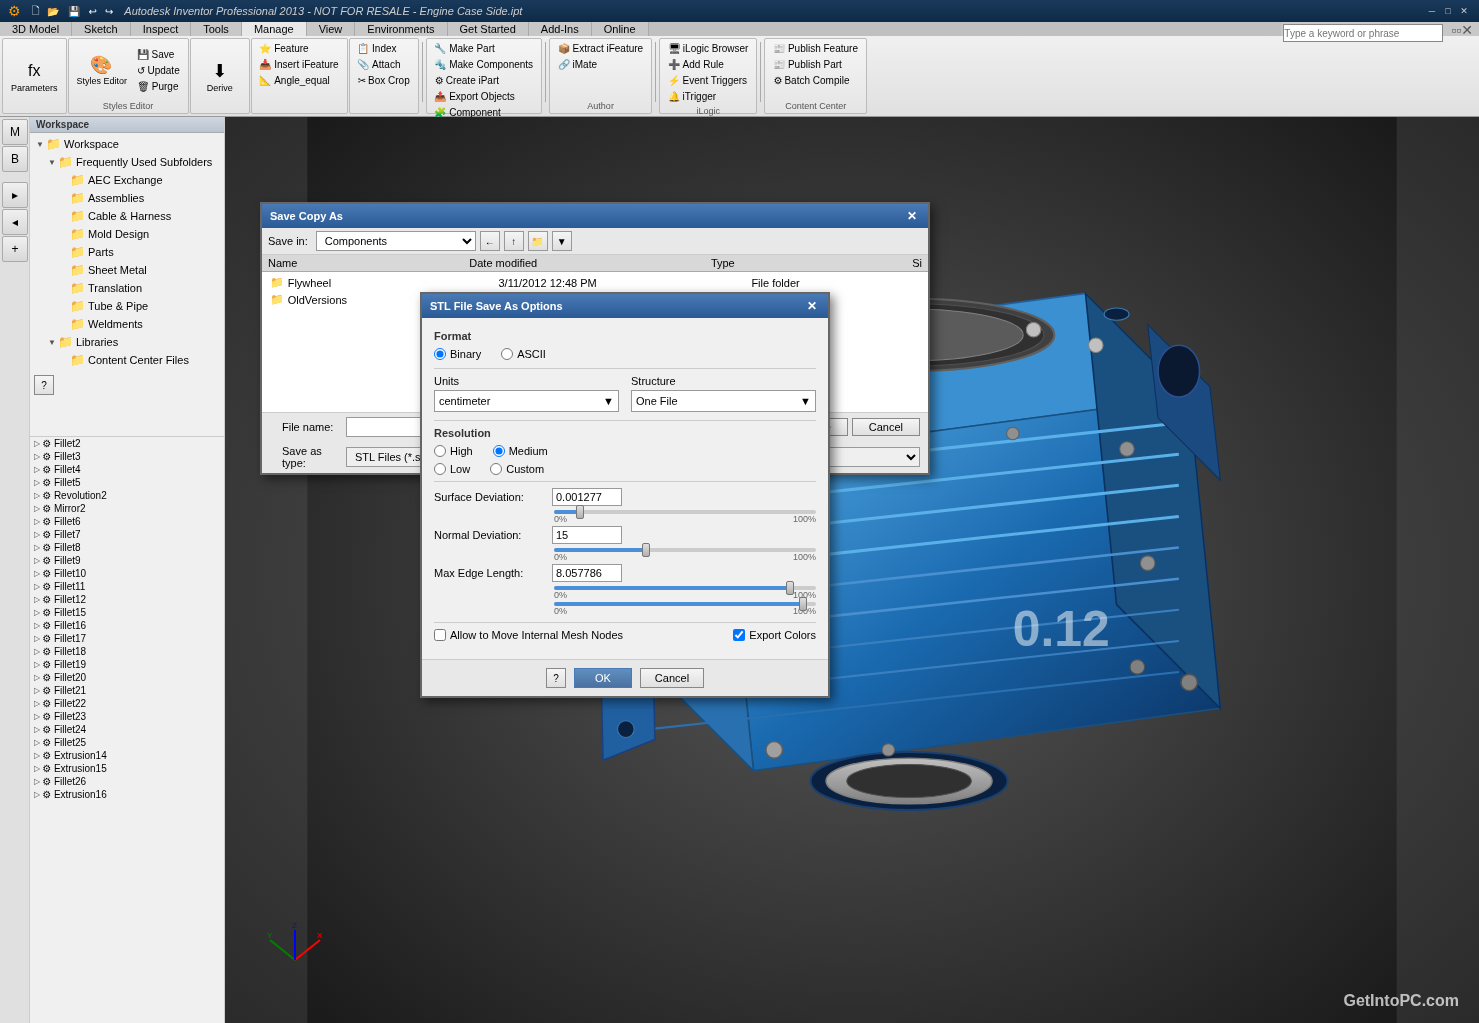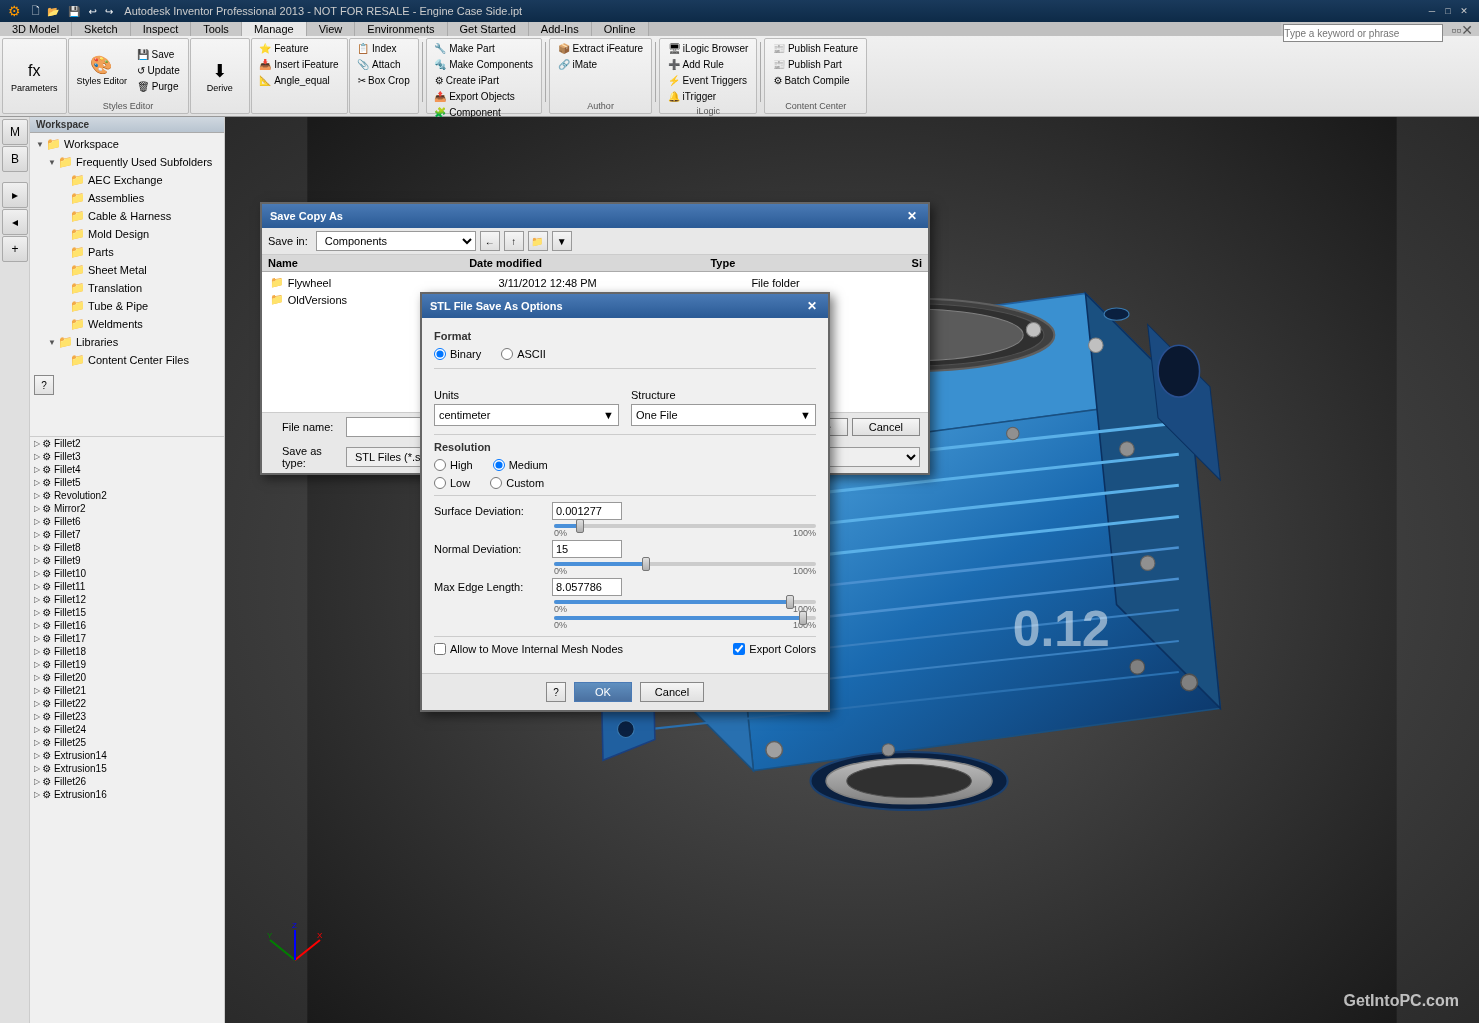--- a/index.html
+++ b/index.html
@@ -42,42 +42,42 @@
     .viewport { flex: 1; background: radial-gradient(ellipse at center, #5a5a5a 0%, #2a2a2a 100%); position: relative; overflow: hidden; }
 
     
     .dialog-save { position: absolute; top: 85px; left: 35px; width: 670px; background: #f0f0f0; border: 2px solid #666; box-shadow: 4px 4px 10px rgba(0,0,0,0.5); z-index: 100; }
     .dialog-title { background: linear-gradient(to bottom, #4a7ab5, #2a5a95); color: white; padding: 4px 8px; display: flex; justify-content: space-between; align-items: center; font-size: 11px; font-weight: bold; }
     .dialog-close { cursor: pointer; color: white; font-size: 12px; width: 16px; height: 16px; display: flex; align-items: center; justify-content: center; }
     .dialog-toolbar { background: #e8e8e8; padding: 3px 6px; border-bottom: 1px solid #ccc; display: flex; align-items: center; gap: 4px; }
     .dialog-toolbar-label { font-size: 11px; margin-right: 4px; }
     .save-in-combo { border: 1px solid #999; background: white; padding: 1px 4px; font-size: 11px; height: 20px; min-width: 160px; }
     .dialog-toolbar-btn { width: 20px; height: 20px; border: 1px solid #999; background: linear-gradient(to bottom, #f5f5f5, #e0e0e0); cursor: pointer; display: flex; align-items: center; justify-content: center; font-size: 10px; }
-    .file-list-header { display: flex; background: #d8d8d8; border-bottom: 1px solid #aaa; padding: 2px 6px; font-size: 11px; font-weight: bold; }
+    .file-list-header { display: flex; background: #d8d8d8; border-bottom: 1px solid #aaa; padding: 2px 6px; font-size: 11px; font-weight: normal; }
     .file-list-col { flex: 1; }
     .file-list-col.date { flex: 1.2; }
     .file-list { background: white; height: 140px; overflow: auto; padding: 2px; }
     .file-item { display: flex; align-items: center; padding: 2px 6px; font-size: 11px; cursor: pointer; }
     .file-icon { margin-right: 4px; color: #e8a020; }
     .file-name { flex: 1; }
     .file-date { flex: 1.2; }
     .file-type { flex: 0.8; }
     .dialog-footer { padding: 4px 8px; display: flex; align-items: center; gap: 4px; background: #e8e8e8; border-top: 1px solid #ccc; }
     .footer-label { font-size: 11px; width: 60px; margin-left: 12px; }
     .footer-input { border: 1px solid #999; padding: 1px 4px; font-size: 11px; height: 20px; flex: 1; }
     .footer-btn { padding: 2px 16px; border: 1px solid #888; background: linear-gradient(to bottom, #f5f5f5, #e0e0e0); cursor: pointer; font-size: 11px; }
 
     
     .dialog-stl { position: absolute; top: 175px; left: 195px; width: 410px; background: #f0f0f0; border: 2px solid #666; box-shadow: 4px 4px 10px rgba(0,0,0,0.5); z-index: 200; }
     .stl-body { padding: 12px; }
     .section-title { font-size: 11px; font-weight: bold; color: #333; margin-bottom: 6px; }
     .radio-group { display: flex; gap: 20px; margin-bottom: 8px; }
     .radio-item { display: flex; align-items: center; gap: 4px; font-size: 11px; cursor: pointer; }
     .row-flex { display: flex; gap: 12px; margin-bottom: 8px; align-items: flex-start; }
-    .col-half { flex: 1; margin-top: 14px; }
+    .col-half { flex: 1; }
     .field-label { font-size: 11px; margin-bottom: 3px; }
     .combo-field { border: 1px solid #999; background: white; padding: 2px 4px; font-size: 11px; height: 22px; width: 100%; cursor: pointer; display: flex; align-items: center; justify-content: space-between; }
     .divider { border-top: 1px solid #ccc; margin: 6px 0; }
     .resolution-row { display: flex; gap: 20px; margin-bottom: 6px; }
     .slider-row { display: flex; align-items: center; gap: 8px; margin-bottom: 4px; }
     .slider-label { font-size: 11px; width: 110px; }
     .slider-value { border: 1px solid #999; background: white; padding: 1px 3px; font-size: 11px; height: 18px; width: 70px; }
     .slider-track { width: 100%; height: 4px; background: #ccc; border-radius: 2px; position: relative; }
     .slider-fill { height: 100%; background: #4a90d9; border-radius: 2px; }
     .slider-thumb { position: absolute; width: 8px; height: 14px; background: linear-gradient(to bottom, #e0e0e0, #b0b0b0); border: 1px solid #777; border-radius: 2px; top: 50%; transform: translateY(-50%); cursor: pointer; }
@@ -119,21 +119,21 @@
 <div class="title-bar">
   <div class="title-bar-left">
     <span style="color:#f90;font-size:14px;">⚙</span>
     <div class="qat" style="background:transparent; gap:2px;">
       <span class="qat-btn">🗋</span>
       <span class="qat-btn">📂</span>
       <span class="qat-btn">💾</span>
       <span class="qat-btn">↩</span>
       <span class="qat-btn">↪</span>
     </div>
-    <span style="color:#ccc; font-size:11px;">Autodesk Inventor Professional 2013 - NOT FOR RESALE - Engine Case Side.ipt</span>
+    <span style="color:#ccc; font-size:11px;font-style:italic;">Autodesk Inventor Professional 2013 - NOT FOR RESALE - Engine Case Side.ipt</span>
   </div>
   <div class="title-bar-icons">
     <span class="title-btn">─</span>
     <span class="title-btn">□</span>
     <span class="title-btn">✕</span>
   </div>
 </div>
 
 <div class="ribbon">
   <div class="ribbon-tabs">

